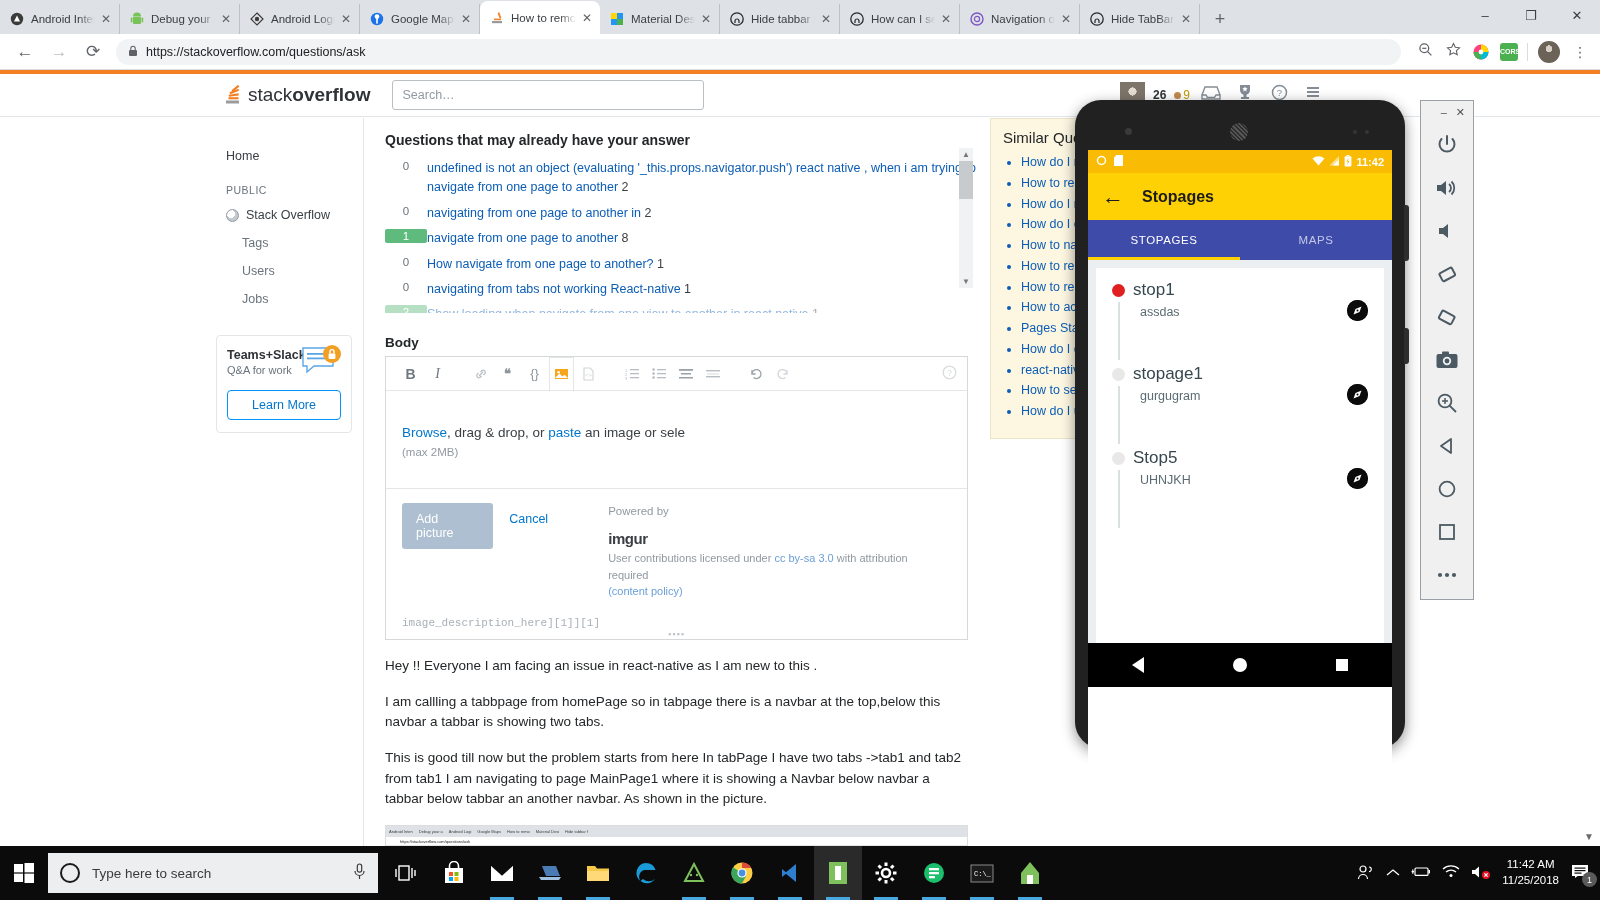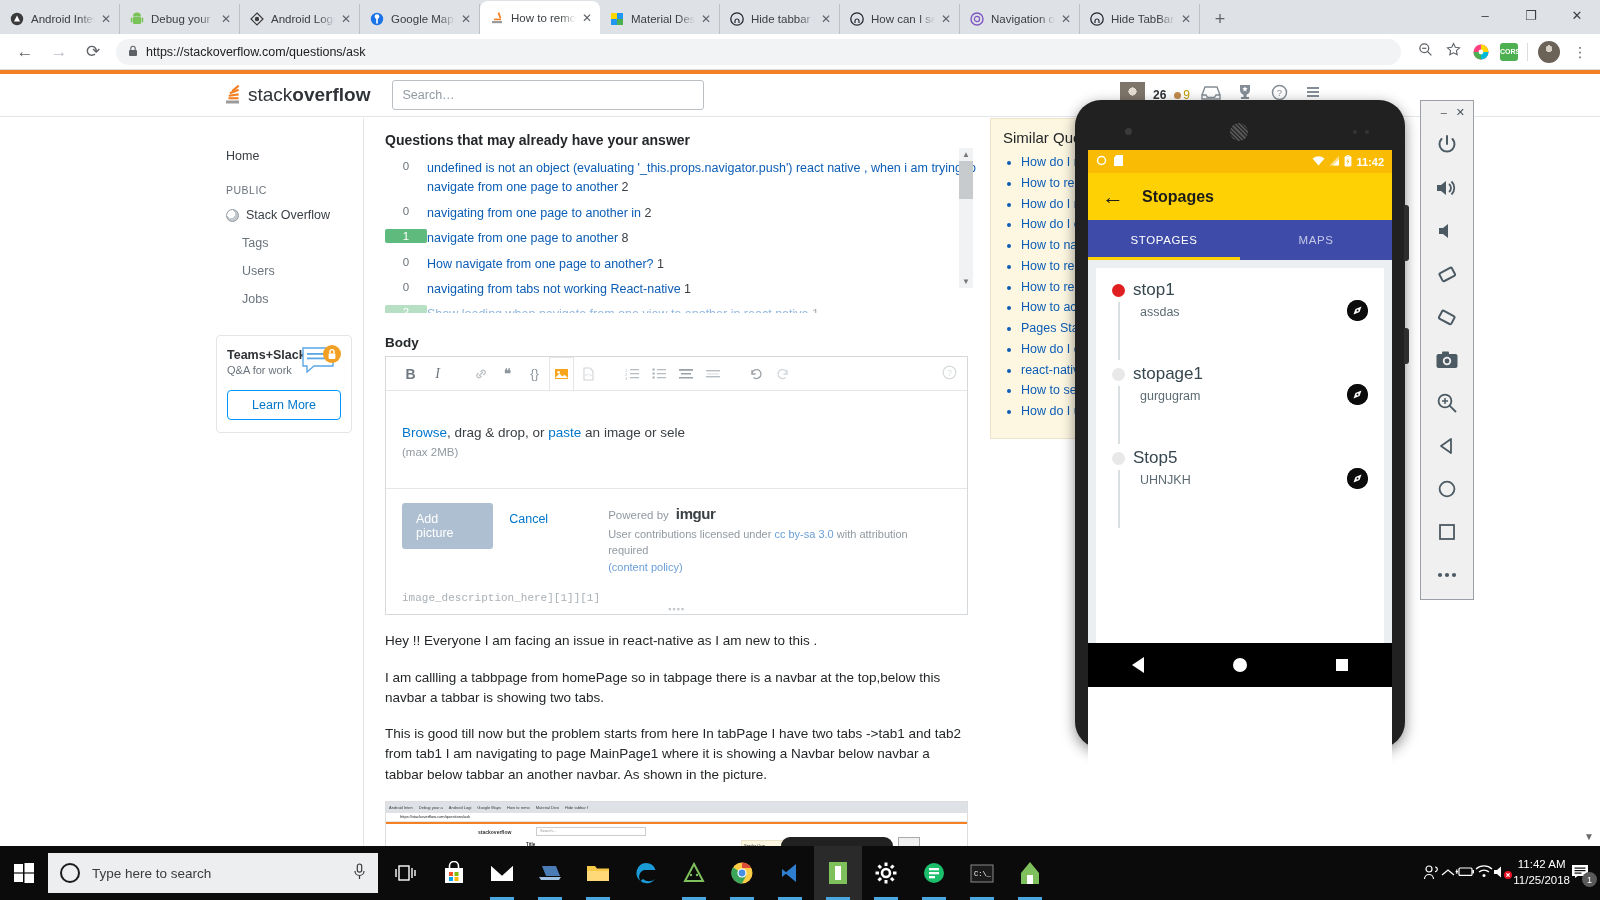--- a/index.html
+++ b/index.html
@@ -217,21 +217,21 @@
   .taskbar { position: absolute; bottom: 0; left: 0; width: 1600px; height: 54px; background: #0b0b0b; display:flex; align-items:center; }
   .tb-start { width: 48px; height: 54px; display:flex; align-items:center; justify-content:center; }
   .tb-search { width: 330px; height: 40px; background: #eceef0; display:flex; align-items:center; padding: 0 12px; }
   .tb-search .circ { width: 20px; height: 20px; border-radius: 50%; border: 2.5px solid #1b1b1b; margin-right: 12px; flex:none;}
   .tb-search .txt { font-size: 13.5px; color: #3b3b3b; flex:1; }
   .tb-search .mic { font-size: 15px; color: #3b3b3b; }
   .tb-apps { display:flex; align-items:center; margin-left: 4px; }
   .tb-app { width: 48px; height: 54px; display:flex; align-items:center; justify-content:center; position:relative; }
   .tb-app.active { background: #2a2a2a; }
   .tb-app .underline { position:absolute; bottom:0; left:12px; width:24px; height:3px; background:#49a8e0; }
-  .tray { margin-left:auto; display:flex; align-items:center; color:#fff; font-size: 11px; padding-right: 6px; }
+  .tray { margin-left:auto; display:flex; align-items:center; color:#fff; font-size: 11px; padding-right: 6px; gap: 11px; }
   .tray-clock { text-align:center; line-height: 1.35; font-size: 11.5px; }
   .tray-icon { font-size: 13px; color:#fff; }
   .tray-notif { position:relative; width: 24px; height: 22px; }
   .tray-badge { position:absolute; right:-3px; bottom:-3px; width:15px;height:15px;border-radius:50%;background:#5a5a5a;
     color:#fff; font-size:9px; display:flex; align-items:center; justify-content:center;}
   .pagescroll-arrow { position:absolute; right: 6px; bottom: 58px; color:#6b6b6b; font-size: 10px; }
 </style>
 </head>
 <body>
 
@@ -599,21 +599,21 @@
           <div class="dz-line">
             <a>Browse</a><span>, drag &amp; drop, or </span><a>paste</a><span> an image or sele</span>
           </div>
           <div class="dz-max">(max 2MB)</div>
         </div>
 
         <div class="ed-footer">
           <div class="addpic-btn">Add picture</div>
           <div class="cancel-link">Cancel</div>
           <div class="imgur-block">
-            <div style="display:flex;align-items:baseline;gap:7px;">
+            <div style="display:flex;align-items:baseline;gap:7px;flex-direction:column;">
               <span class="pw">Powered by</span>
               <span class="imgur-logo">imgur</span>
             </div>
             <div><span>User contributions licensed under </span><a>cc by-sa 3.0</a><span> with attribution required</span></div>
             <div><a>(content policy)</a></div>
           </div>
         </div>
         <div class="ed-ghost">image_description_here][1]][1]</div>
         <div class="ed-resize">▪▪▪▪</div>
       </div>

